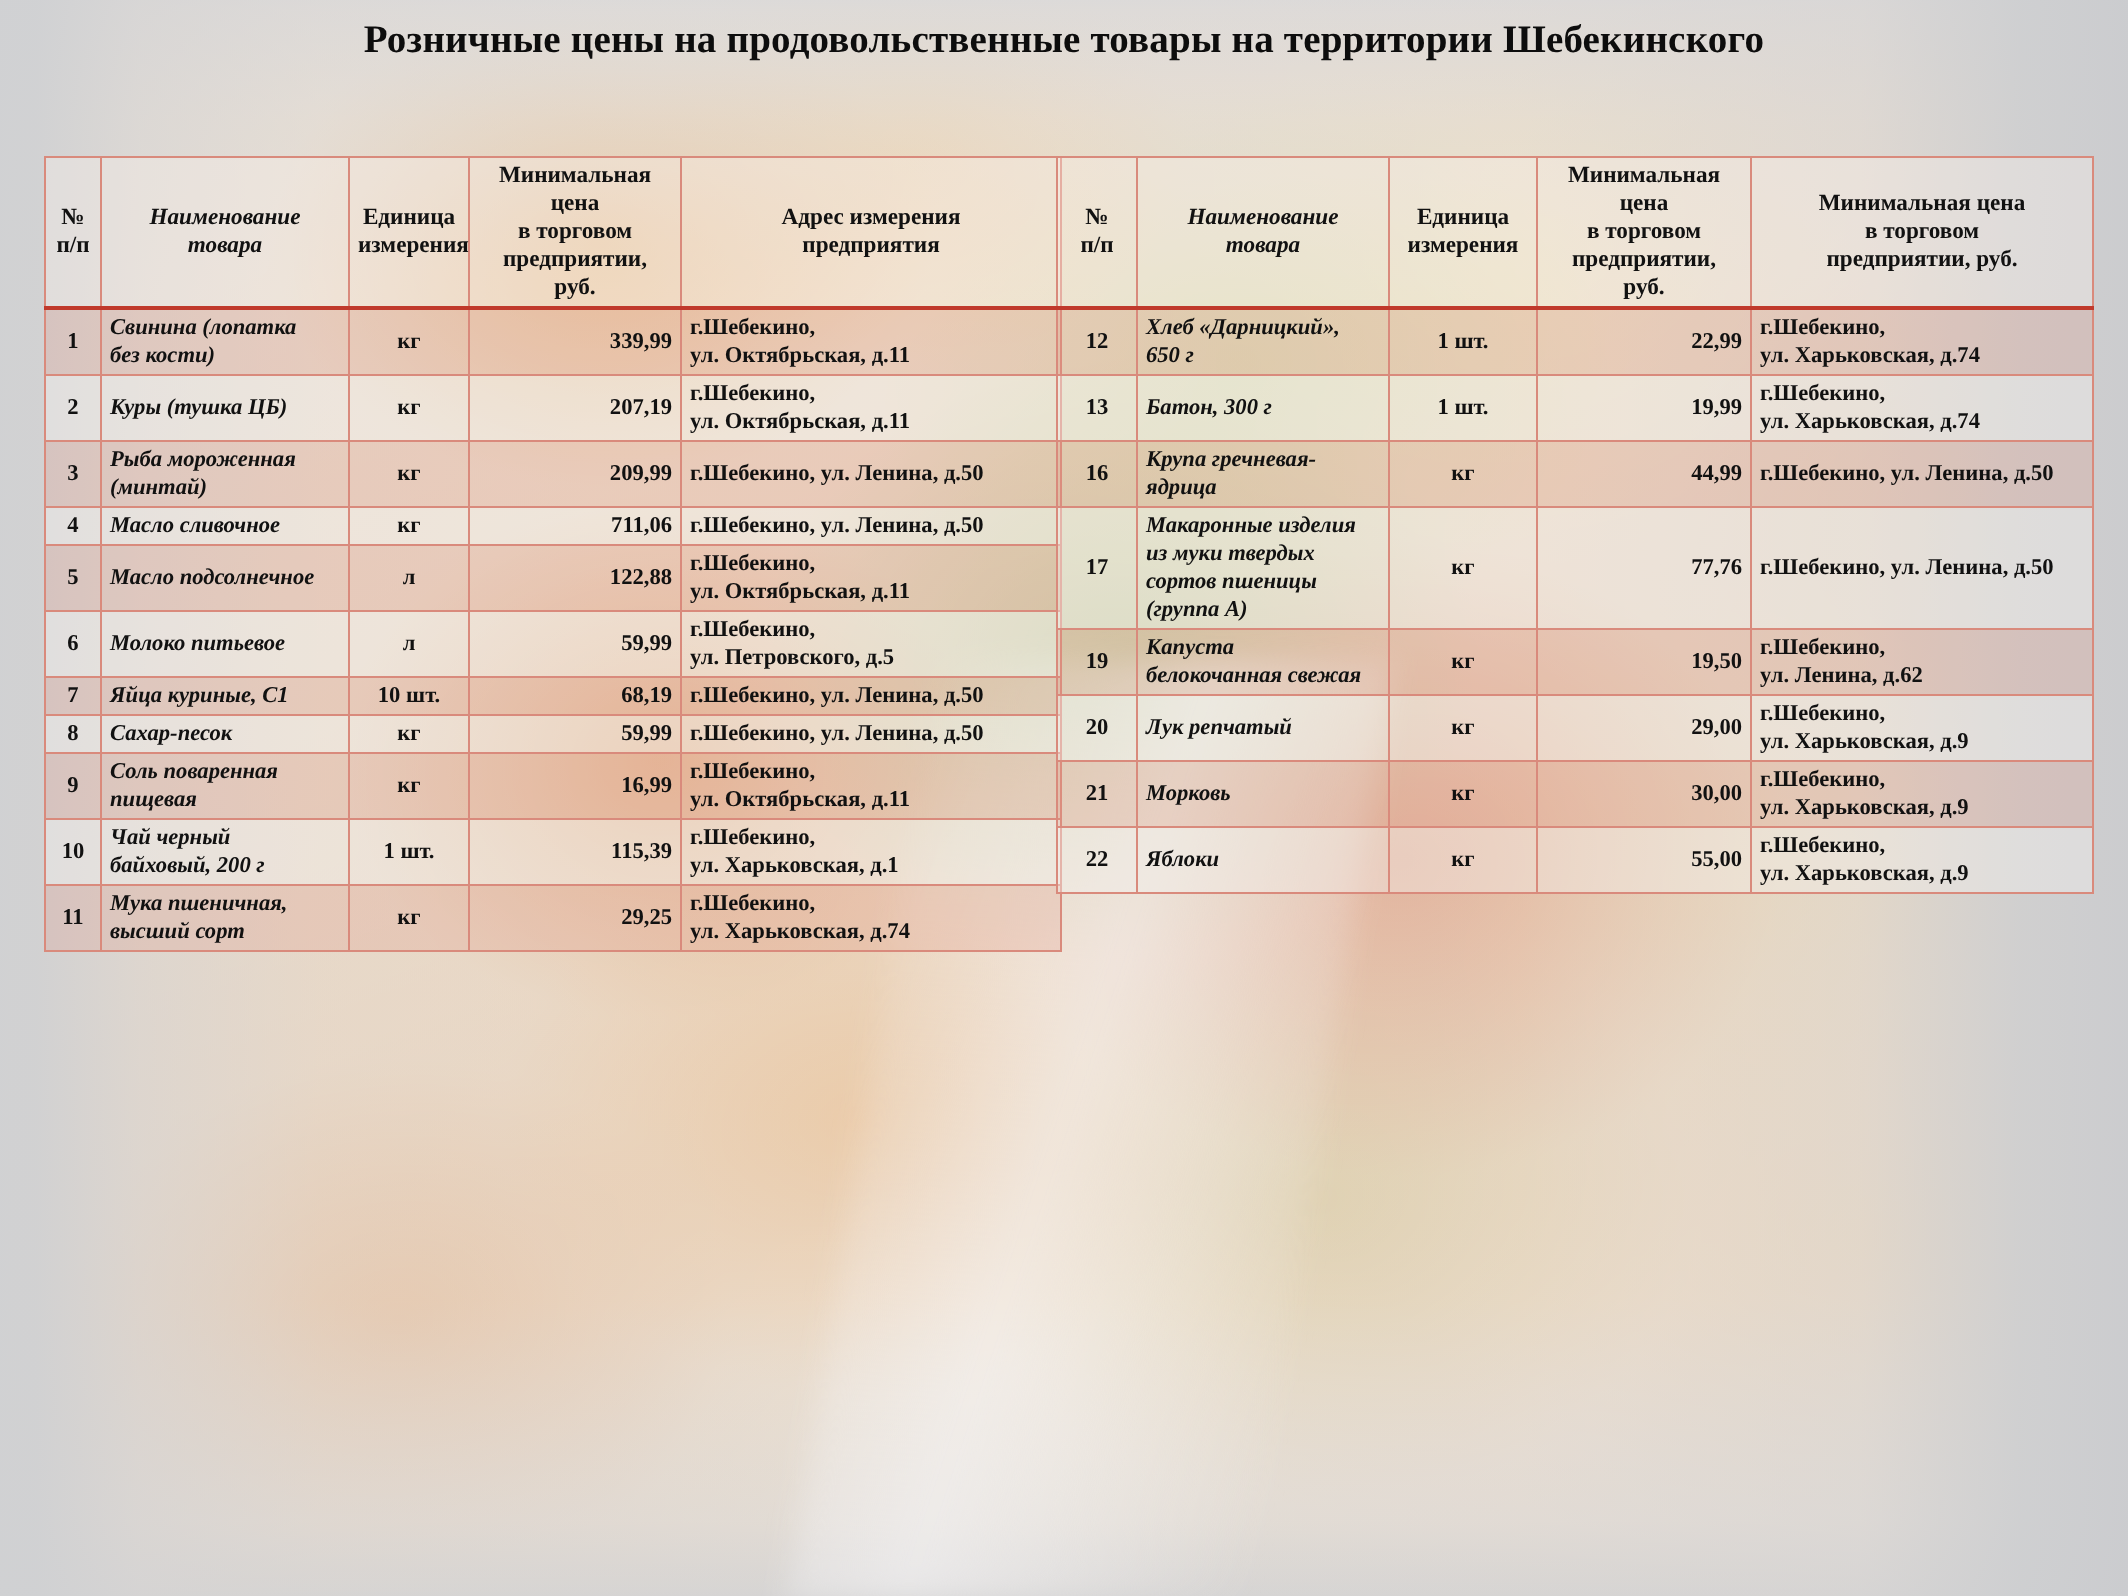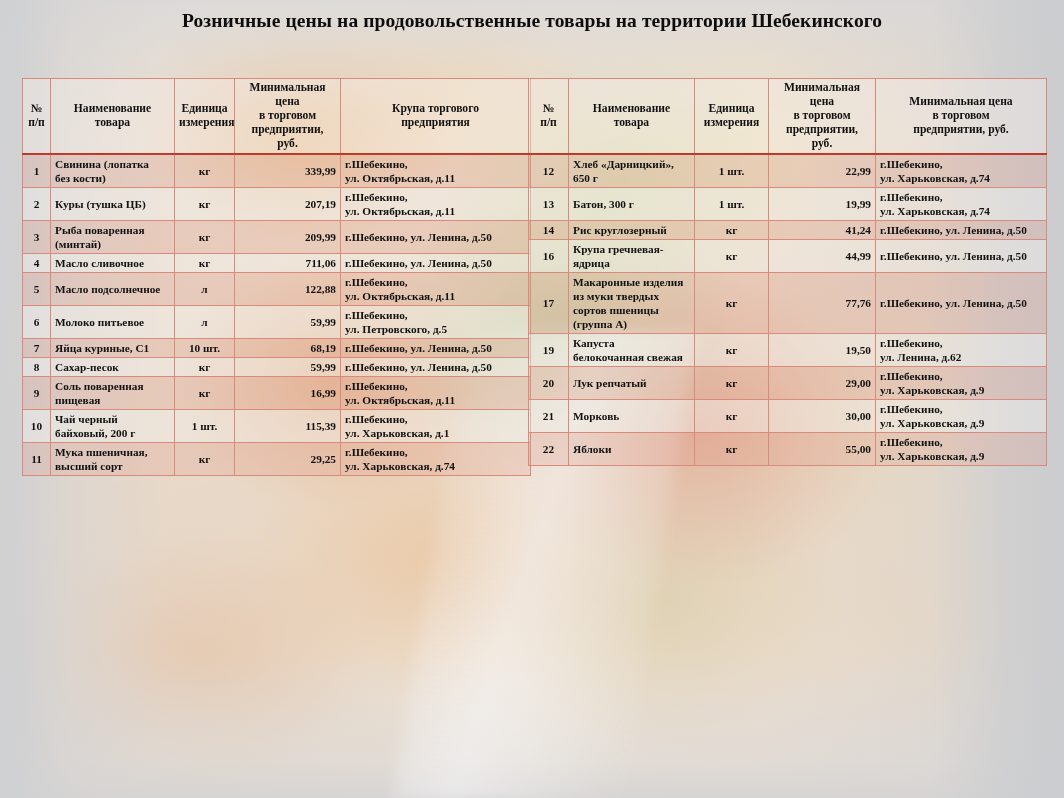--- a/index.html
+++ b/index.html
@@ -122,21 +122,21 @@
     text-align: center;
     line-height: 14px;
     font-size: 11.6px;
   }
   .price-table tbody tr:nth-child(odd) td  { background: rgba(226,150,134,0.24); }
   .price-table tbody tr:nth-child(even) td { background: rgba(246,243,241,0.40); }
 
   .price-table thead tr th { border-bottom: 2px solid #c0392b; }
 
   .c-num   { text-align: center; }
-  .c-name  { text-align: left; line-height: 14px; }
+  .c-name  { text-align: left; line-height: 14px; font-style: italic; }
   .c-unit  { text-align: center; }
   .c-price { text-align: right; }
   .c-addr  { text-align: left; line-height: 14px; }
 
   
   #table-left  col.w-num   { width: 28px;  }
   #table-left  col.w-name  { width: 124px; }
   #table-left  col.w-unit  { width: 60px;  }
   #table-left  col.w-price { width: 106px; }
   #table-left  col.w-addr  { width: 190px; }
@@ -186,21 +186,21 @@
           <span class="hdr-line">измерения</span>
         </th>
       <th class="c-price">
           <span class="hdr-line">Минимальная</span>
           <span class="hdr-line">цена</span>
           <span class="hdr-line">в торговом</span>
           <span class="hdr-line">предприятии,</span>
           <span class="hdr-line">руб.</span>
         </th>
       <th class="c-addr">
-          <span class="hdr-line">Крупа торгового</span>
+          <span class="hdr-line">Адрес измерения</span>
           <span class="hdr-line">предприятия</span>
         </th>
     </tr>
   </thead>
   <tbody>
       <tr>
         <td class="c-num">1</td>
         <td class="c-name">
           <span class="name-line">Свинина (лопатка</span>
           <span class="name-line">без кости)</span>
@@ -220,21 +220,21 @@
         <td class="c-unit">кг</td>
         <td class="c-price">207,19</td>
         <td class="c-addr">
           <span class="addr-line">г.Шебекино,</span>
           <span class="addr-line">ул. Октябрьская, д.11</span>
         </td>
       </tr>
       <tr>
         <td class="c-num">3</td>
         <td class="c-name">
-          <span class="name-line">Рыба поваренная</span>
+          <span class="name-line">Рыба мороженная</span>
           <span class="name-line">(минтай)</span>
         </td>
         <td class="c-unit">кг</td>
         <td class="c-price">209,99</td>
         <td class="c-addr">
           <span class="addr-line">г.Шебекино, ул. Ленина, д.50</span>
         </td>
       </tr>
       <tr>
         <td class="c-num">4</td>
@@ -391,31 +391,20 @@
           <span class="name-line">Батон, 300 г</span>
         </td>
         <td class="c-unit">1 шт.</td>
         <td class="c-price">19,99</td>
         <td class="c-addr">
           <span class="addr-line">г.Шебекино,</span>
           <span class="addr-line">ул. Харьковская, д.74</span>
         </td>
       </tr>
       <tr>
-        <td class="c-num">14</td>
-        <td class="c-name">
-          <span class="name-line">Рис круглозерный</span>
-        </td>
-        <td class="c-unit">кг</td>
-        <td class="c-price">41,24</td>
-        <td class="c-addr">
-          <span class="addr-line">г.Шебекино, ул. Ленина, д.50</span>
-        </td>
-      </tr>
-      <tr>
         <td class="c-num">16</td>
         <td class="c-name">
           <span class="name-line">Крупа гречневая-</span>
           <span class="name-line">ядрица</span>
         </td>
         <td class="c-unit">кг</td>
         <td class="c-price">44,99</td>
         <td class="c-addr">
           <span class="addr-line">г.Шебекино, ул. Ленина, д.50</span>
         </td>

